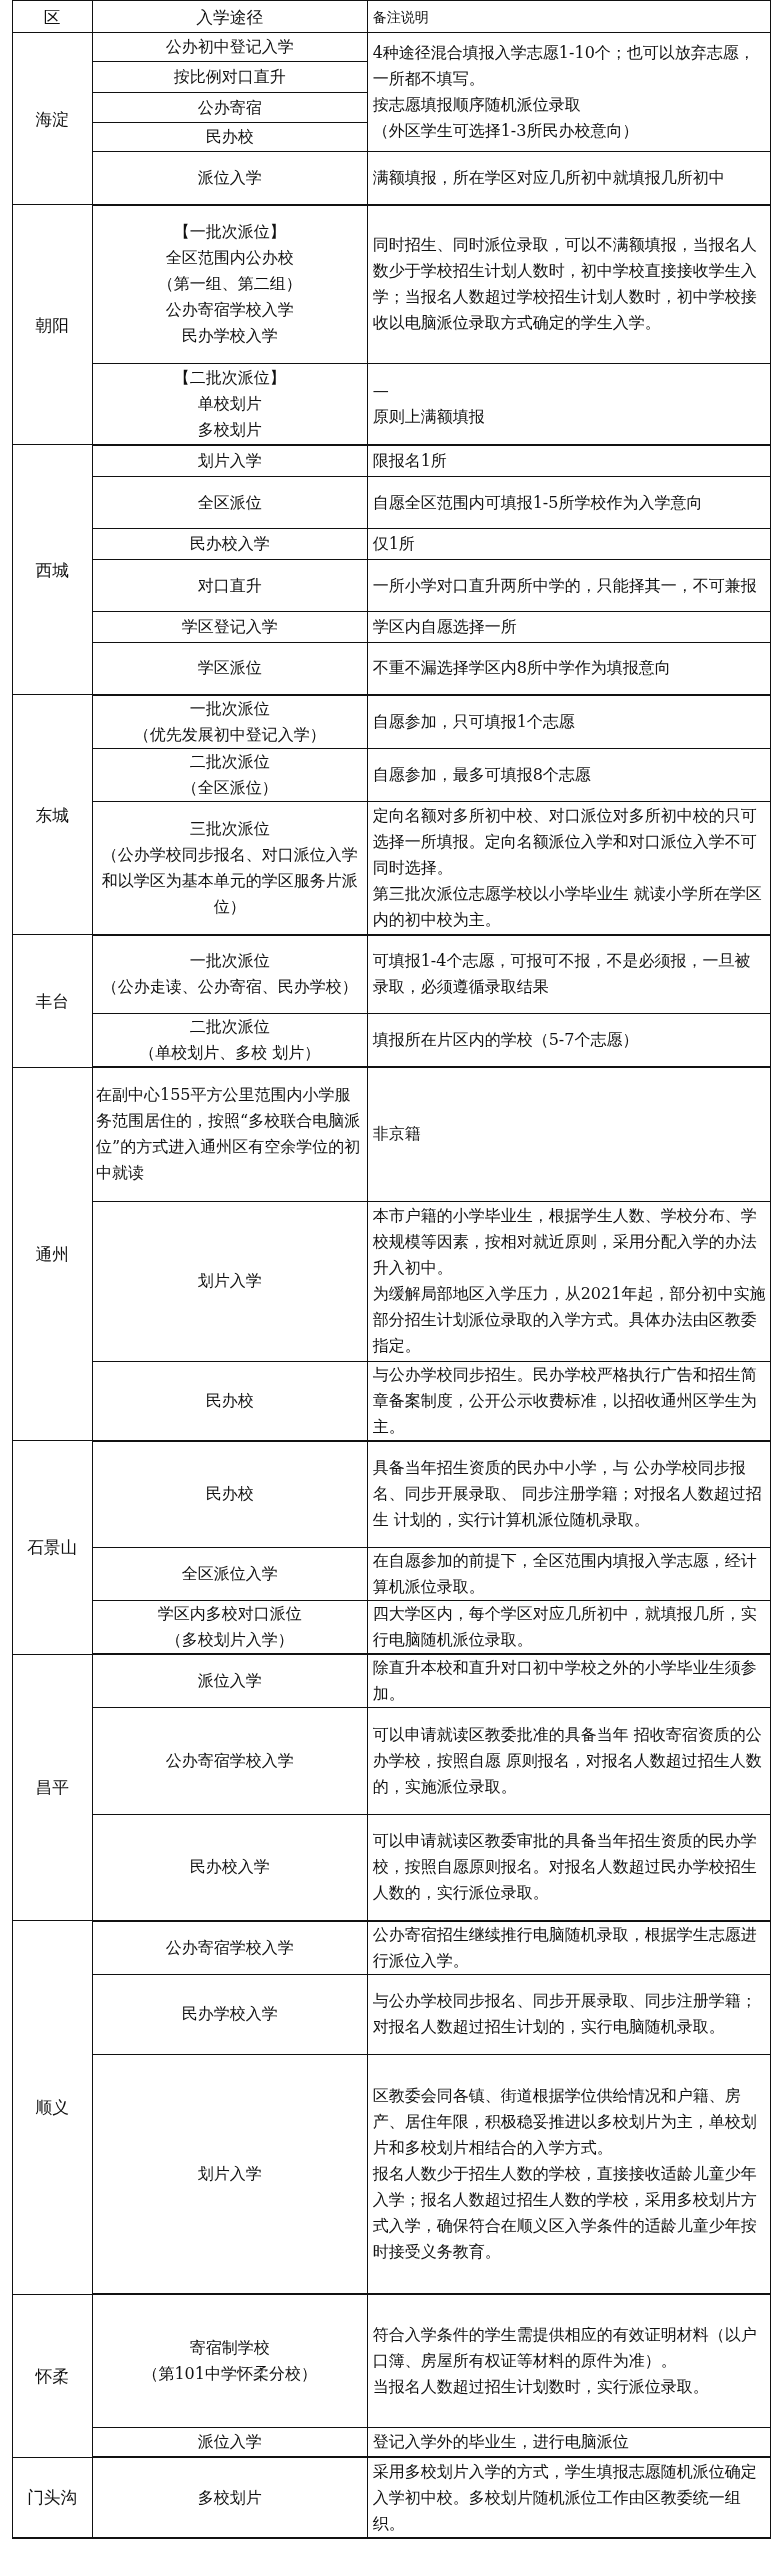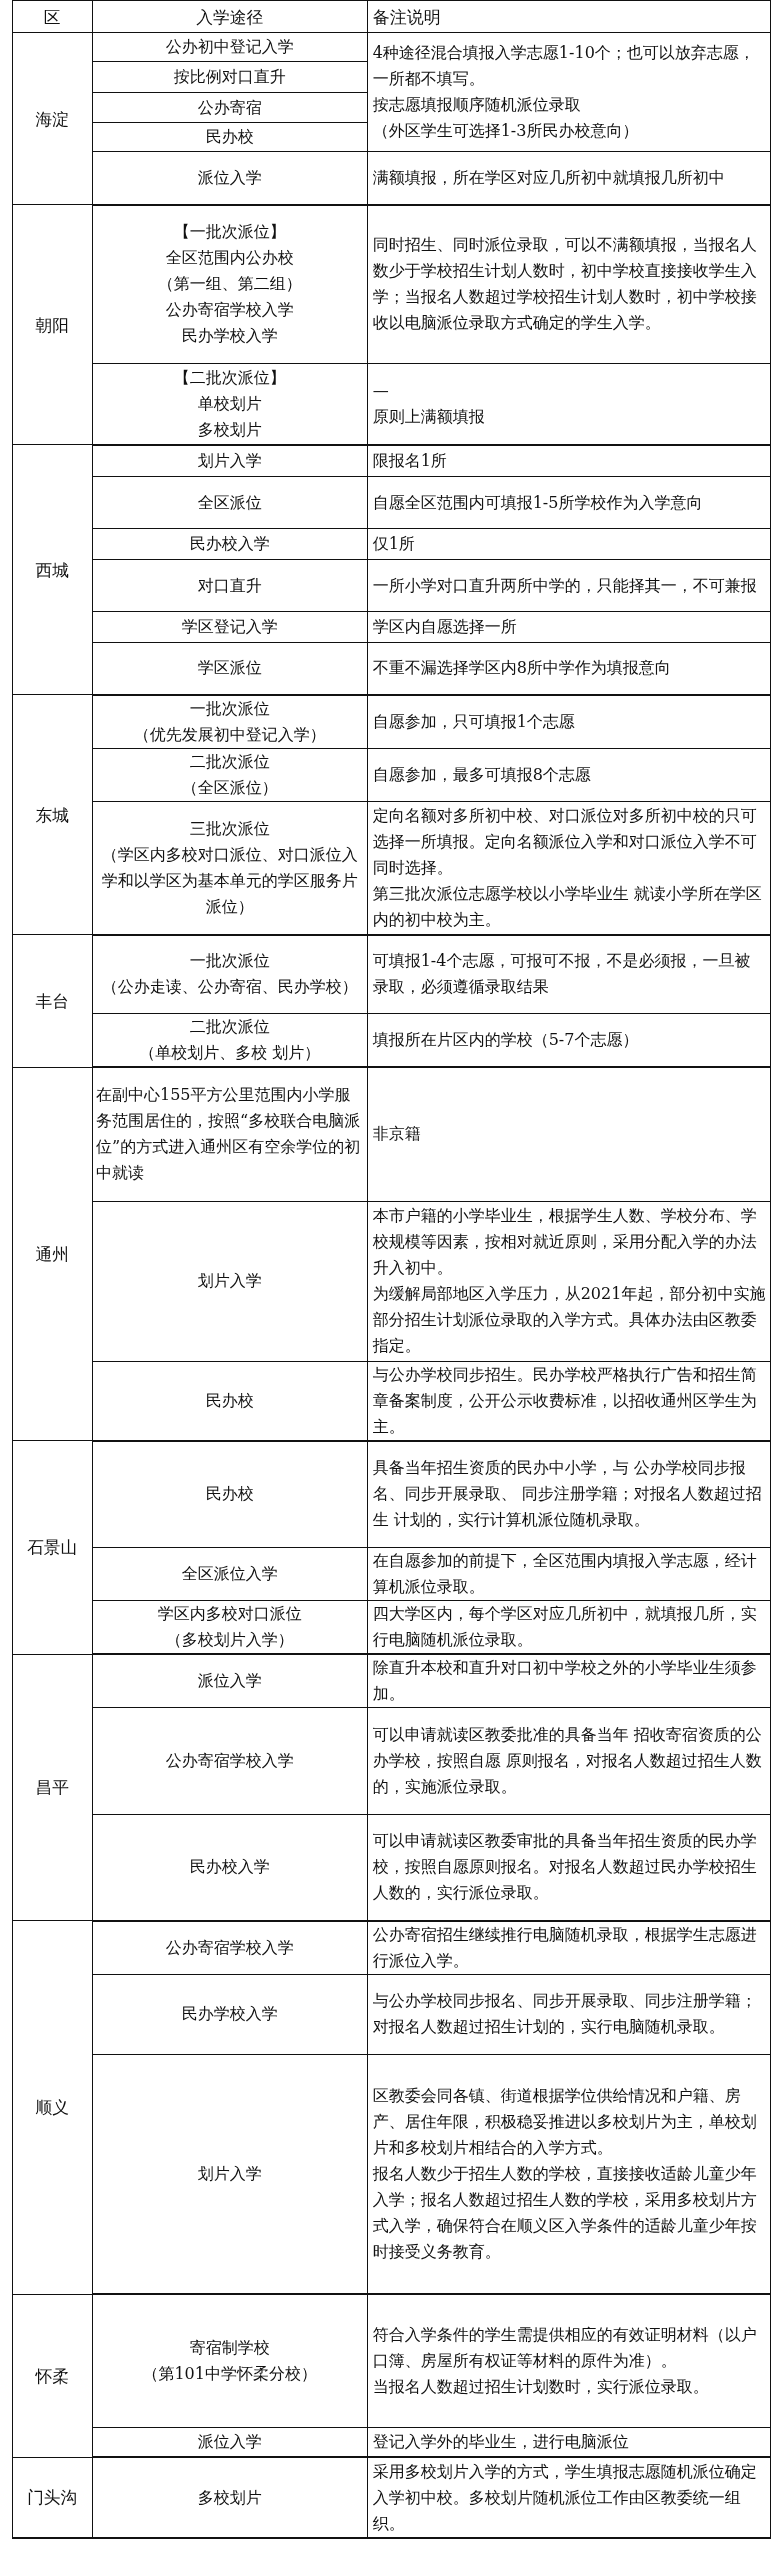--- a/index.html
+++ b/index.html
@@ -13,21 +13,21 @@
   }
   table { border-collapse: collapse; width: 758px; table-layout: fixed; }
   td, th {
     border: 1.7px solid #111; font-weight: normal; font-size: 16px; line-height: 26px;
     padding: 0 3.3px; vertical-align: middle; box-sizing: border-box;
   }
   col.c1 { width: 80px; } col.c2 { width: 275px; } col.c3 { width: 403px; }
   .dist { text-align: center; font-size: 16.7px; }
   .route { text-align: center; white-space: pre-line; }
   .note { text-align: left; white-space: pre-line; padding-left: 5px; padding-right: 3.3px; }
-  .hdr .note { font-size: 17px; }
+  .hdr .note { font-size: 14px; }
   .hdr .route { font-size: 16.7px; margin-top: 34px; }
   tr.r-bottom td { border-bottom-width: 2.5px; }
 </style>
 </head>
 <body>
 
 <div class="sheet">
   <table>
     <colgroup>
         <col class="c1">
@@ -109,21 +109,21 @@
 （优先发展初中登记入学）</td>
           <td class="note">自愿参加，只可填报1个志愿</td>
         </tr>
         <tr style="height: 53px;">
           <td class="route">二批次派位
 （全区派位）</td>
           <td class="note">自愿参加，最多可填报8个志愿</td>
         </tr>
         <tr class="r-bottom" style="height: 133px;">
           <td class="route">三批次派位
-（学区内多校对口派位、对口派位入学和以学区为基本单元的学区服务片派位）</td>
+（公办学校同步报名、对口派位入学和以学区为基本单元的学区服务片派位）</td>
           <td class="note">定向名额对多所初中校、对口派位对多所初中校的只可选择一所填报。定向名额派位入学和对口派位入学不可同时选择。
 第三批次派位志愿学校以小学毕业生 就读小学所在学区内的初中校为主。</td>
         </tr>
         <tr style="height: 79px;">
           <td class="dist" rowspan="2">丰台</td>
           <td class="route">一批次派位
 （公办走读、公办寄宿、民办学校）</td>
           <td class="note">可填报1-4个志愿，可报可不报，不是必须报，一旦被录取，必须遵循录取结果</td>
         </tr>
         <tr class="r-bottom" style="height: 53px;">

